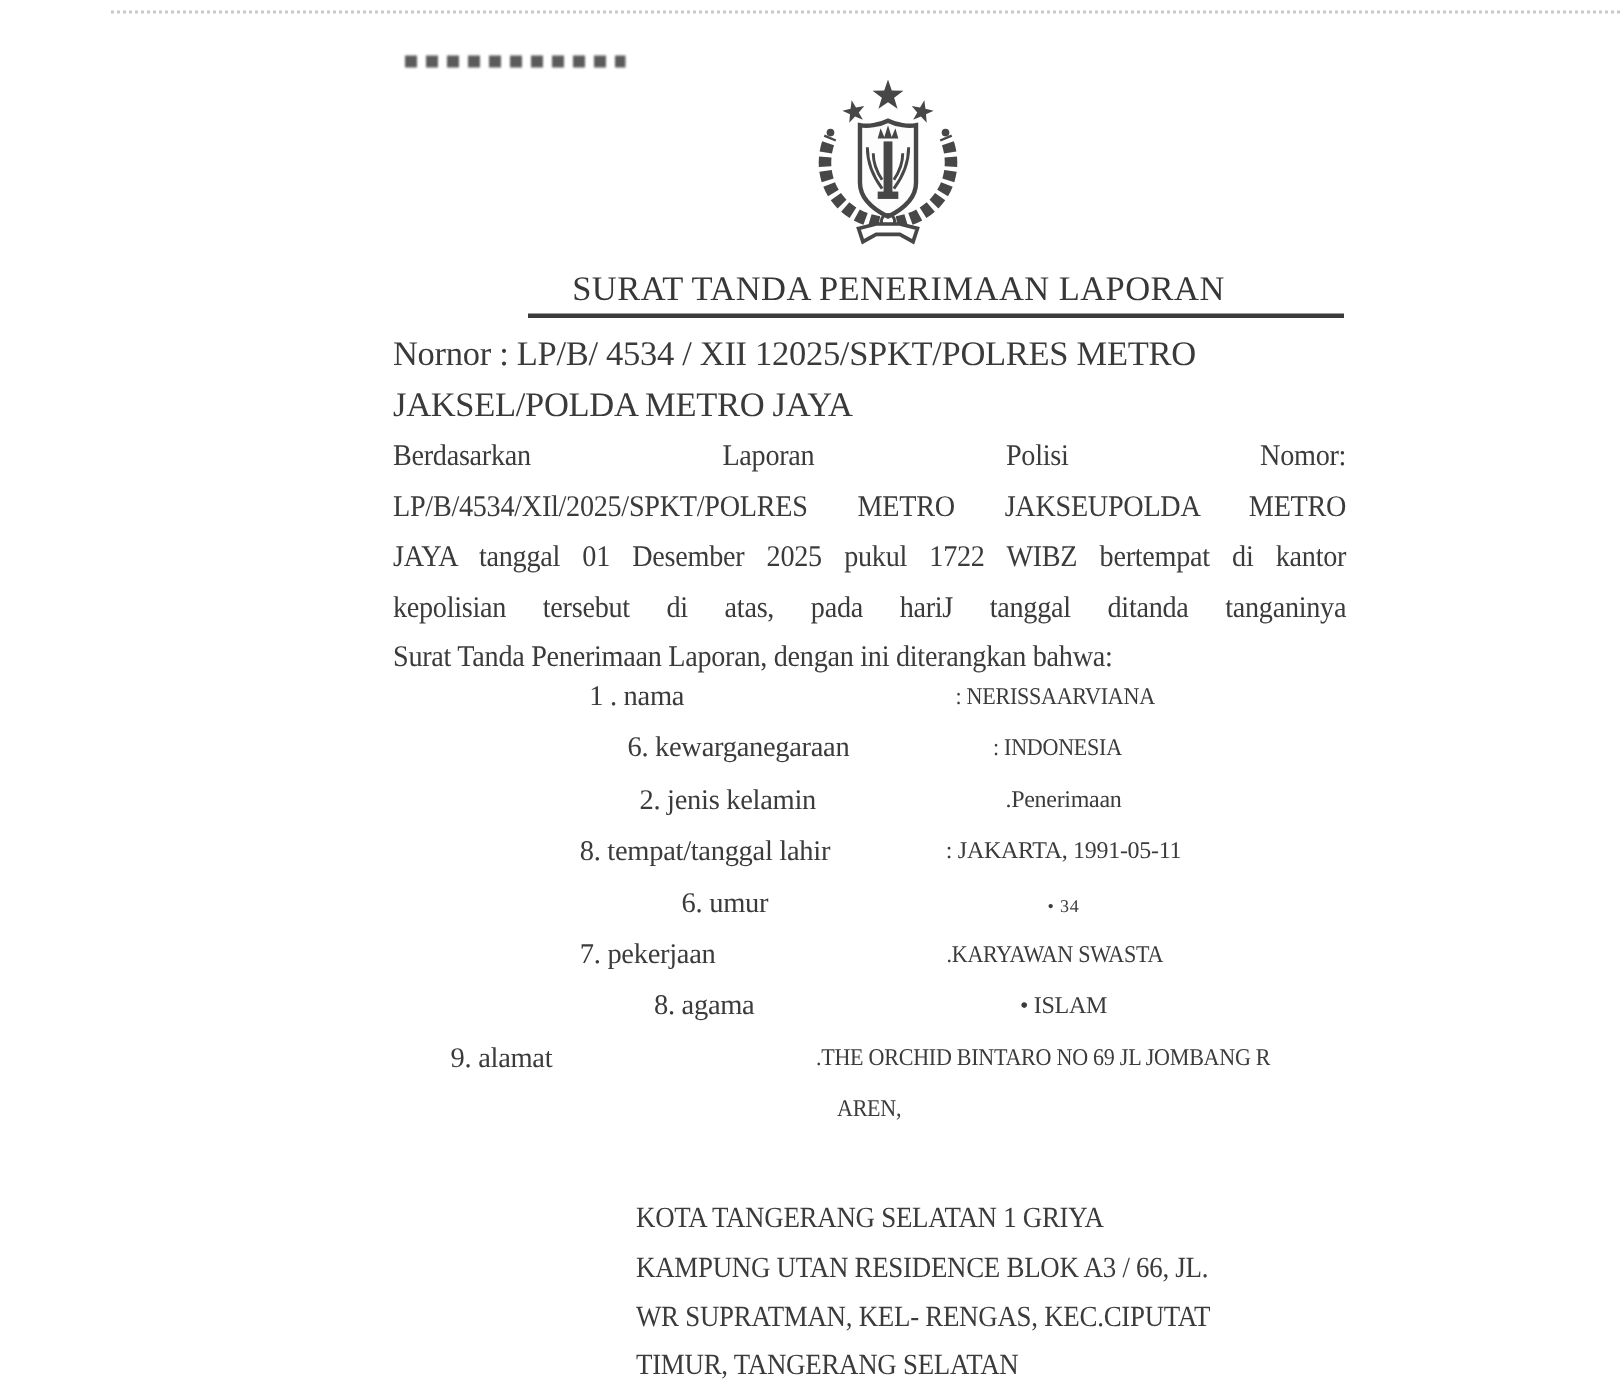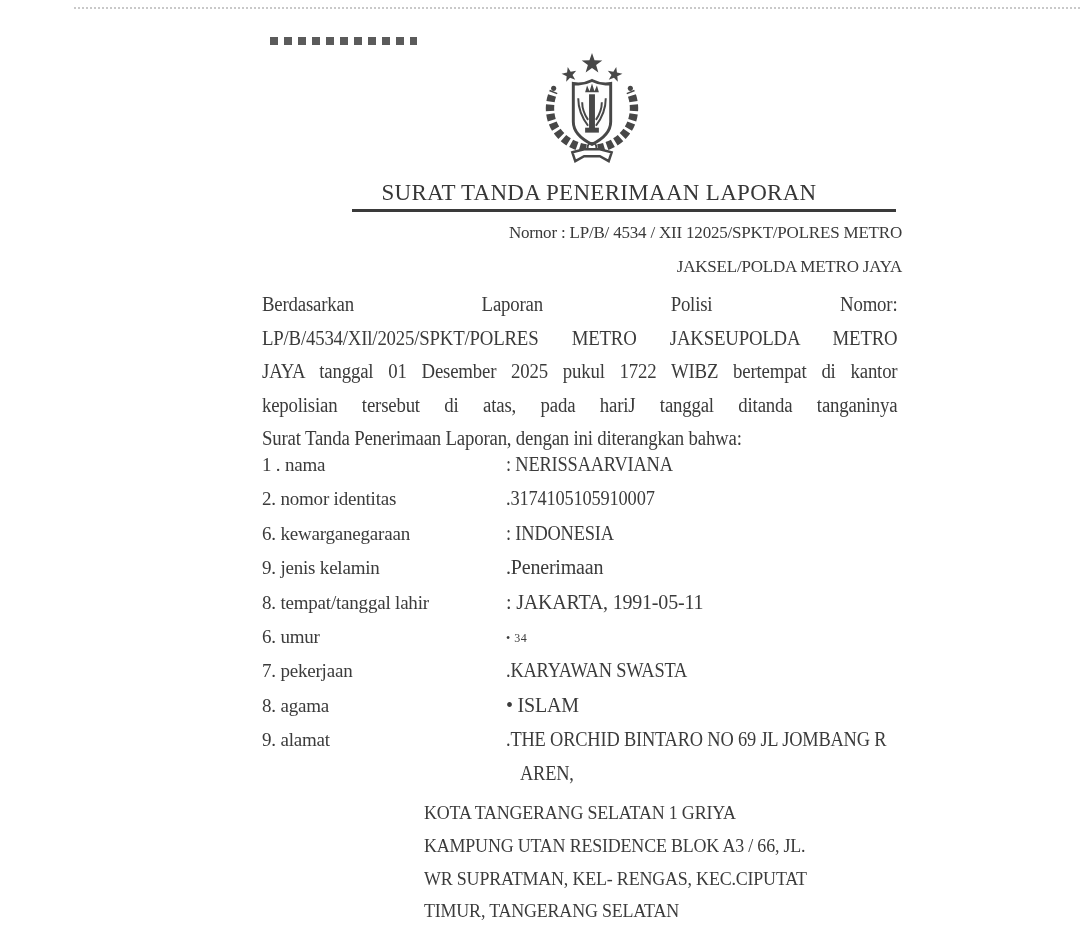--- a/index.html
+++ b/index.html
@@ -24,36 +24,36 @@
   }
   .logo{position:absolute;left:489px;top:50px;}
   .title{
     position:absolute;left:250px;top:180px;width:610px;
     text-align:center;font-size:23px;letter-spacing:.3px;color:#373737;
   }
   .title-rule{
     position:absolute;left:308px;top:209px;width:544px;height:3px;background:#3a3a3a;
   }
   .num{
-    position:absolute;left:218px;width:640px;text-align:right;
-    font-size:17px;color:#3a3a3a;letter-spacing:-0.2px;
+    position:absolute;left:218px;width:640px;text-align:left;
+    font-size:23px;color:#3a3a3a;letter-spacing:-0.2px;
   }
   .num1{top:223px;}
   .num2{top:257px;}
   .para{
     position:absolute;left:218px;top:288px;width:676px;
     transform:scaleX(0.94);transform-origin:left top;
     font-size:20px;line-height:33.6px;letter-spacing:-0.2px;color:#3b3b3b;
   }
   .para .just{text-align:justify;text-align-last:justify;}
   .fields{position:absolute;left:218px;top:452px;width:650px;}
-  .frow{display:flex;align-items:flex-start;height:34.4px;}
+  .frow{display:flex;align-items:flex-start;height:34.4px;justify-content:center;}
   .frow.tall{height:auto;}
   .flabel{width:244px;font-size:19px;line-height:25px;letter-spacing:-0.2px;flex:none;}
-  .fvalue{font-size:20px;line-height:25px;letter-spacing:-0.2px;white-space:nowrap;}
+  .fvalue{font-size:16px;line-height:25px;letter-spacing:-0.2px;white-space:nowrap;}
   .cond{display:inline-block;transform:scaleX(0.92);transform-origin:left center;}
   .fvalue.tiny{font-size:12px;padding-top:2px;letter-spacing:.5px;}
   .wrapline{padding-left:14px;margin-top:9px;}
   .addr{
     position:absolute;left:380px;top:797px;
     font-size:19.5px;line-height:32.8px;letter-spacing:-0.2px;white-space:nowrap;
   }
 </style>
 </head>
 <body>
@@ -103,29 +103,25 @@
     <div class="just">kepolisian tersebut di atas, pada hariJ tanggal ditanda tanganinya</div>
     <div>Surat Tanda Penerimaan Laporan, dengan ini diterangkan bahwa:</div>
   </div>
 
   <div class="fields">
     <div class="frow">
       <div class="flabel">1 . nama</div>
       <div class="fvalue"><span class="cond">: NERISSAARVIANA</span></div>
     </div>
     <div class="frow">
-      <div class="flabel">2. nomor identitas</div>
-      <div class="fvalue"><span class="cond">.3174105105910007</span></div>
-    </div>
-    <div class="frow">
       <div class="flabel">6. kewarganegaraan</div>
       <div class="fvalue"><span class="cond">: INDONESIA</span></div>
     </div>
     <div class="frow">
-      <div class="flabel">9. jenis kelamin</div>
+      <div class="flabel">2. jenis kelamin</div>
       <div class="fvalue"><span>.Penerimaan</span></div>
     </div>
     <div class="frow">
       <div class="flabel">8. tempat/tanggal lahir</div>
       <div class="fvalue"><span>: JAKARTA, 1991-05-11</span></div>
     </div>
     <div class="frow">
       <div class="flabel">6. umur</div>
       <div class="fvalue tiny"><span>• 34</span></div>
     </div>

